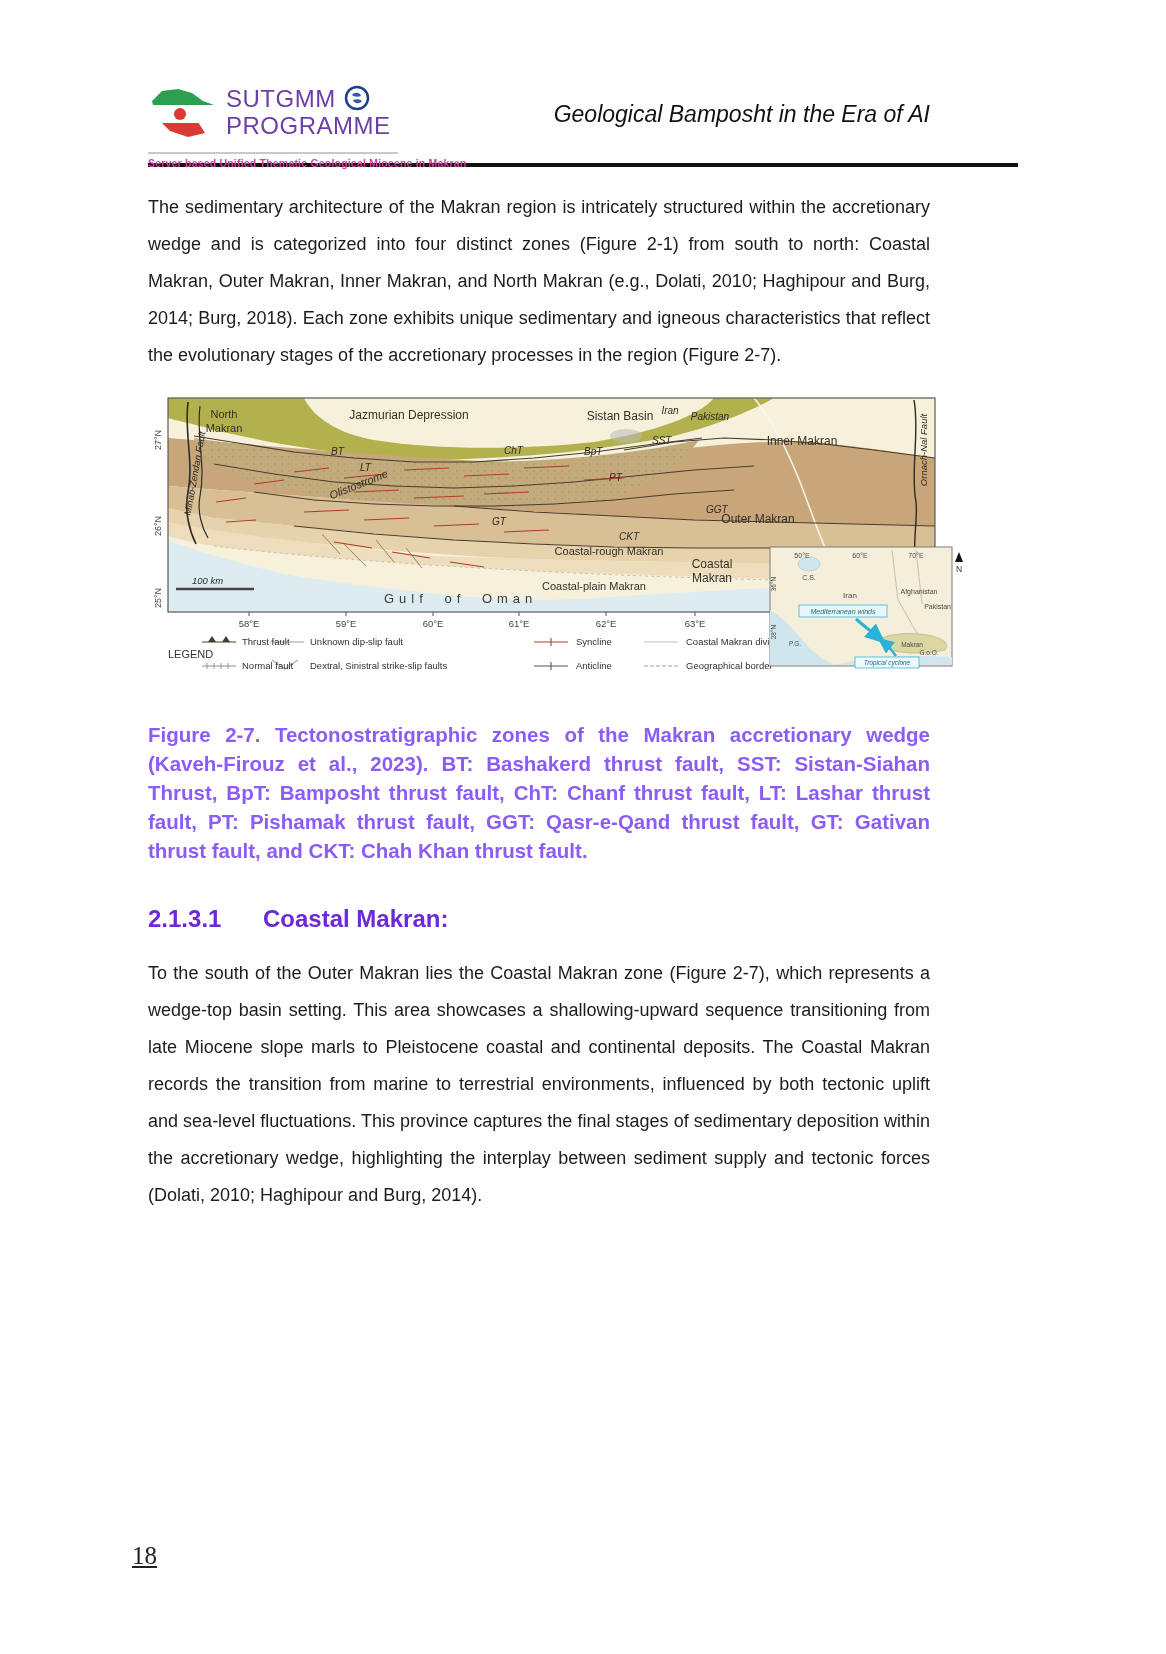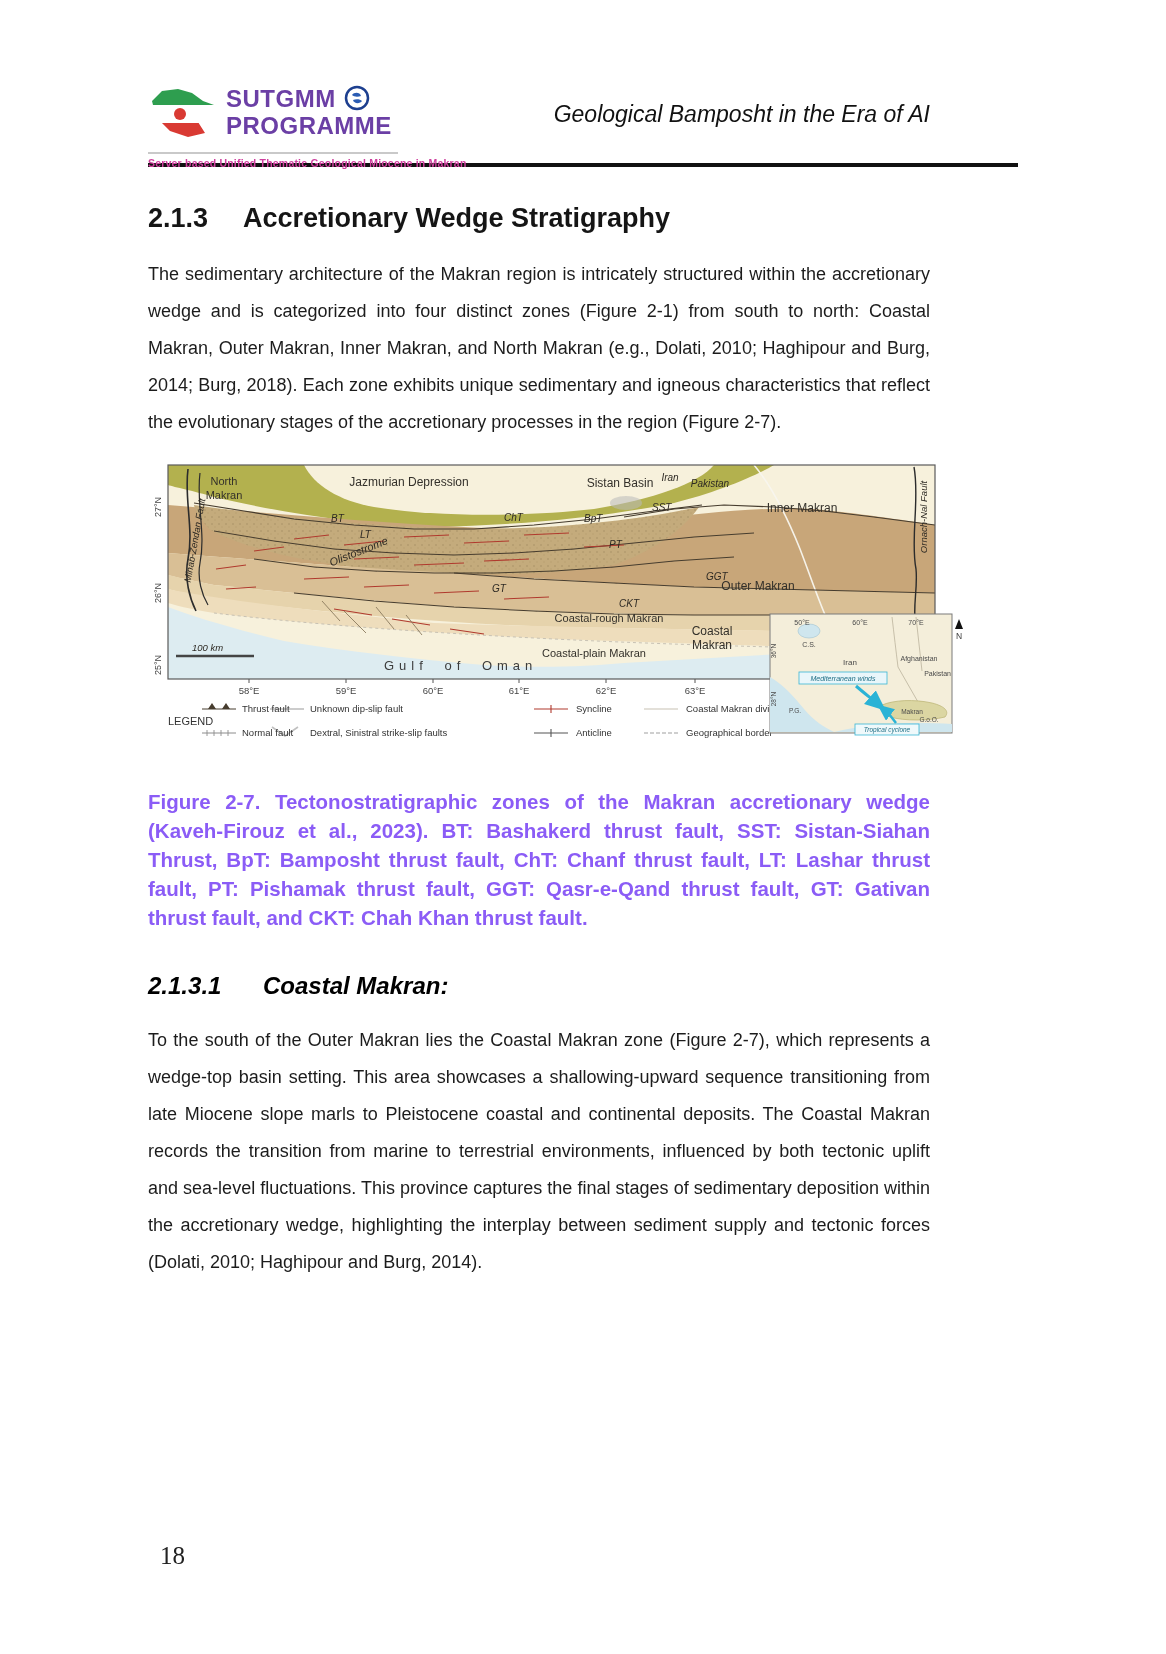--- a/index.html
+++ b/index.html
@@ -13,48 +13,48 @@
     box-sizing:border-box;
     padding:85px 236px 0 148px;
   }
   
   .header{display:flex;justify-content:space-between;align-items:flex-start;height:66px;}
   .logo-block{display:flex;flex-direction:column;}
   .logo-row{display:flex;align-items:flex-start;gap:10px;}
   .logo-text{display:flex;flex-direction:column;line-height:1.02;}
   .logo-line{display:flex;align-items:center;gap:8px;}
   .logo-title{
-    font-weight:bold;font-size:24px;letter-spacing:0.5px;
+    font-weight:normal;font-size:24px;letter-spacing:0.5px;
     color:#6b3fa5;
   }
   .logo-underline{width:250px;height:2px;background:#c9c9c9;margin:5px 0 3px 0;}
   .logo-tagline{font-size:10.5px;font-weight:bold;color:#cf3f9e;letter-spacing:0.2px;}
   .header-title{
     font-style:italic;font-size:23px;font-weight:500;color:#111;
     margin-top:16px;
   }
   .header-rule{height:4px;background:#111;margin-top:12px;margin-right:-88px;}
   
   .sec-heading{margin-top:36px;font-size:27px;font-weight:bold;color:#151515;}
   .sec-heading .num{display:inline-block;width:95px;}
   .body-par{
     margin-top:22px;font-size:18px;line-height:37px;
     text-align:justify;text-justify:inter-word;color:#1c1c1c;
   }
-  .subsec-heading{margin-top:40px;font-size:24px;font-style:italic;font-weight:600;color:#000000;}
+  .subsec-heading{margin-top:40px;font-size:24px;font-weight:600;color:#6d28d9;}
   .subsec-heading .num{display:inline-block;width:115px;}
   
   .figure-block{margin:18px 0 0 6px;width:814px;}
   .figure-caption{
     margin-top:32px;font-size:20.5px;font-weight:bold;line-height:29px;
     text-align:justify;text-justify:inter-word;color:#8b5cf6;
   }
   .page-number{
-    position:absolute;left:160px;top:1542px;
-    font-family:"Liberation Serif",serif;font-size:25px;color:#222;
+    position:absolute;left:132px;top:1542px;
+    font-family:"Liberation Serif",serif;font-size:25px;color:#222;text-decoration:underline;
   }
   
   svg text{font-family:"Liberation Sans",sans-serif;fill:#3a3a3a;}
   .zl{fill:#33302a;}
   .fl{font-style:italic;fill:#2e2a24;}
   .gulf{letter-spacing:5px;word-spacing:8px;fill:#3c3c3c;}
   .axis{fill:#444;}
   .leg{fill:#333;}
   .tiny{fill:#4a4a4a;}
   .boxlbl{font-style:italic;fill:#1f6f86;}
@@ -96,23 +96,20 @@
           <span class="logo-title">PROGRAMME</span>
         </span>
       </div>
       <div class="logo-underline"></div>
       <div class="logo-tagline">Server based Unified Thematic Geological Miocene in Makran</div>
     </div>
     <div class="header-title">Geological Bamposht in the Era of AI</div>
   </div>
   <div class="header-rule"></div>
 
-  <div class="sec-heading">
-    <span class="num">2.1.3</span><span>Accretionary Wedge Stratigraphy</span>
-  </div>
 
   <p class="body-par">The sedimentary architecture of the Makran region is intricately structured within the accretionary wedge and is categorized into four distinct zones (Figure 2-1) from south to north: Coastal Makran, Outer Makran, Inner Makran, and North Makran (e.g., Dolati, 2010; Haghipour and Burg, 2014; Burg, 2018). Each zone exhibits unique sedimentary and igneous characteristics that reflect the evolutionary stages of the accretionary processes in the region (Figure 2-7).</p>
 
   <div class="figure-block">
     <svg width="814" height="292" viewBox="0 0 814 292">
       <defs>
         <marker id="tooth" markerWidth="8" markerHeight="7" refX="3" refY="0" orient="auto">
           <path d="M0,0 L6,0 L3,-5 Z" fill="#463c2e"></path>
         </marker>
         <marker id="cyArrow" markerWidth="8" markerHeight="8" refX="4" refY="3" orient="auto">

